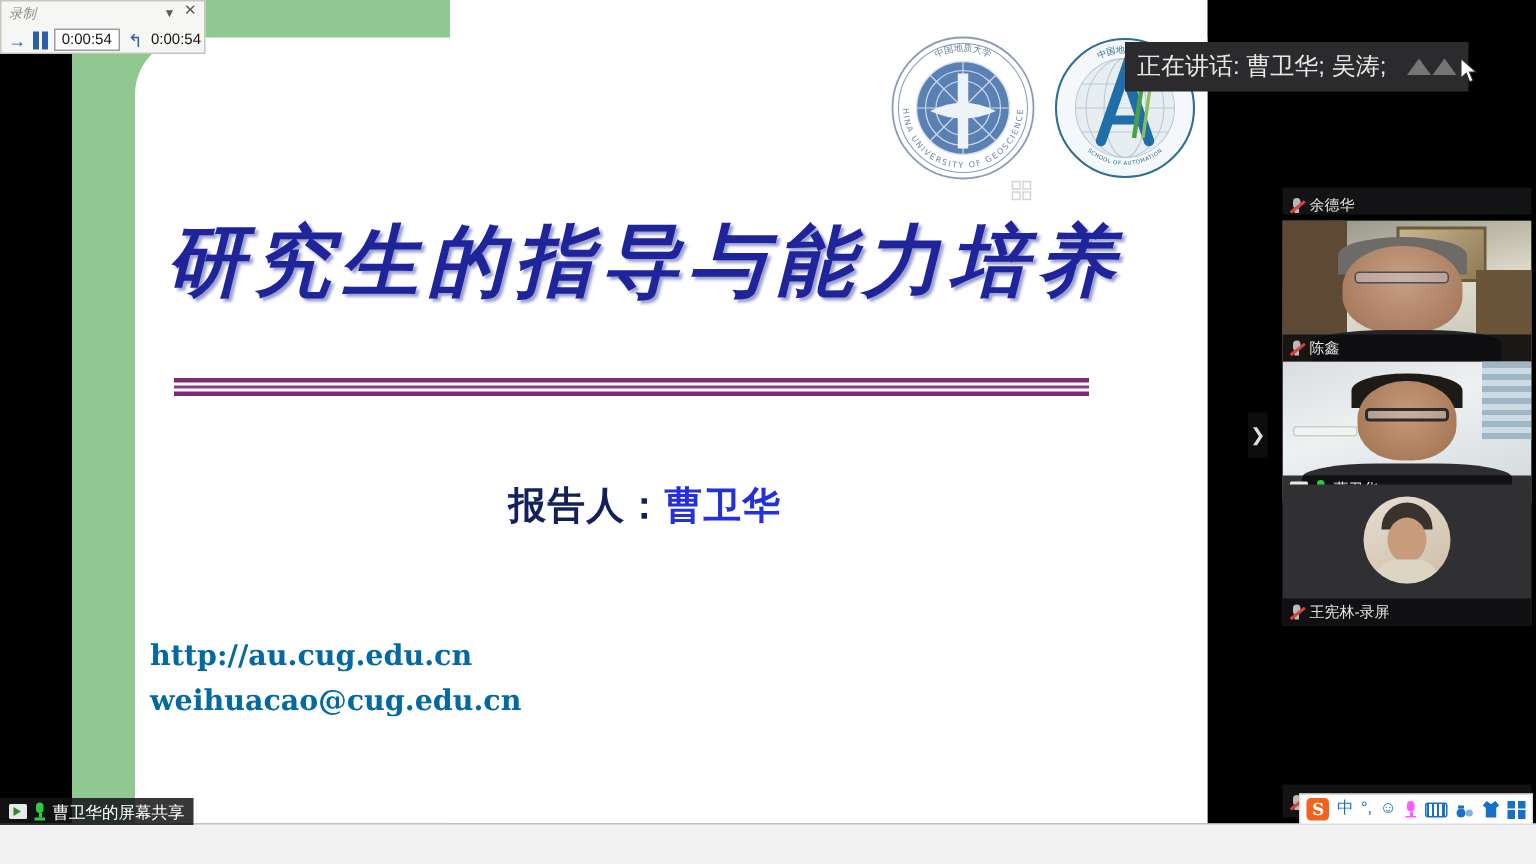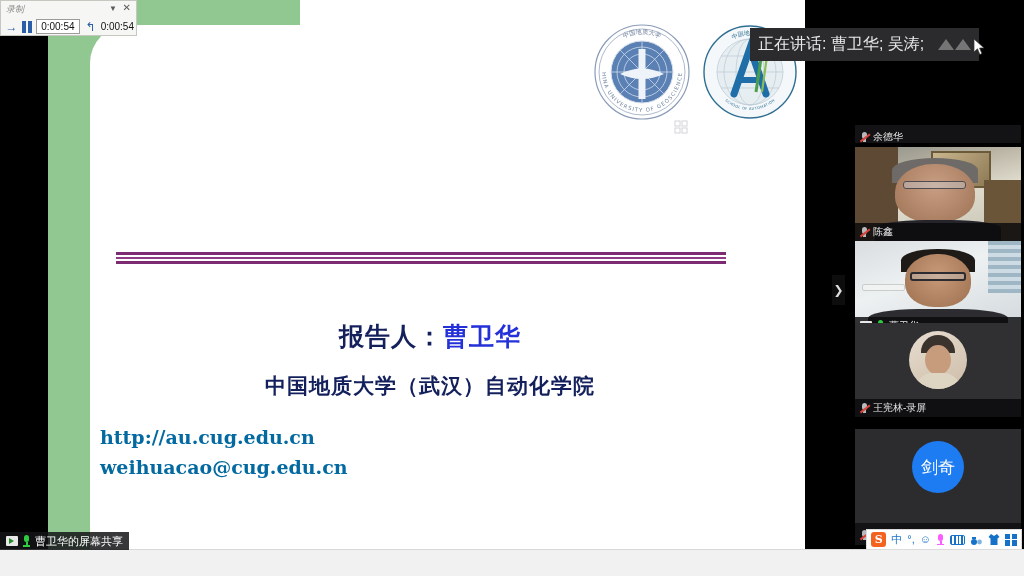--- a/index.html
+++ b/index.html
@@ -225,32 +225,32 @@
 
       <svg id="small-mark" viewBox="0 0 14 14">
         <g fill="none" stroke="#9aa0a6" stroke-width="1">
           <rect x="1" y="1" width="5" height="5"></rect>
             <rect x="8" y="1" width="5" height="5"></rect>
           <rect x="1" y="8" width="5" height="5"></rect>
             <rect x="8" y="8" width="5" height="5"></rect>
         </g>
       </svg>
 
+      <div id="slide-title">研究生的指导与能力培养</div>
 
       <div id="divider">
         <div class="l1"></div>
           <div class="l2"></div>
           <div class="l3"></div>
       </div>
 
       <div id="presenter">
         <span>报告人：</span><span class="name">曹卫华</span>
       </div>
 
-      <div id="affiliation">中国地质大学（武汉）自动化学院</div>
       <div class="urlline" id="url1">http://au.cug.edu.cn</div>
       <div class="urlline" id="url2">weihuacao@cug.edu.cn</div>
 
       <div id="page-number">1</div>
     </div>
 
     <div id="rec-toolbar">
       <span id="rec-title">录制</span>
       <span id="rec-caret">▼</span>
       <span id="rec-close">✕</span>
@@ -339,23 +339,20 @@
       <div class="namebar">
         <span class="mic-muted">
           <i class="b"></i>
             <i class="s"></i>
             <i class="slash"></i>
           </span>
         <span>王宪林-录屏</span>
       </div>
     </div>
 
-    <div class="tile" id="tile-5">
-      <div id="avatar-initial">剑奇</div>
-    </div>
 
     <div class="tile" id="tile-bottom">
       <div class="namebar static">
         <span class="mic-muted">
           <i class="b"></i>
             <i class="s"></i>
             <i class="slash"></i>
           </span>
         <span>安剑奇</span>
       </div>

